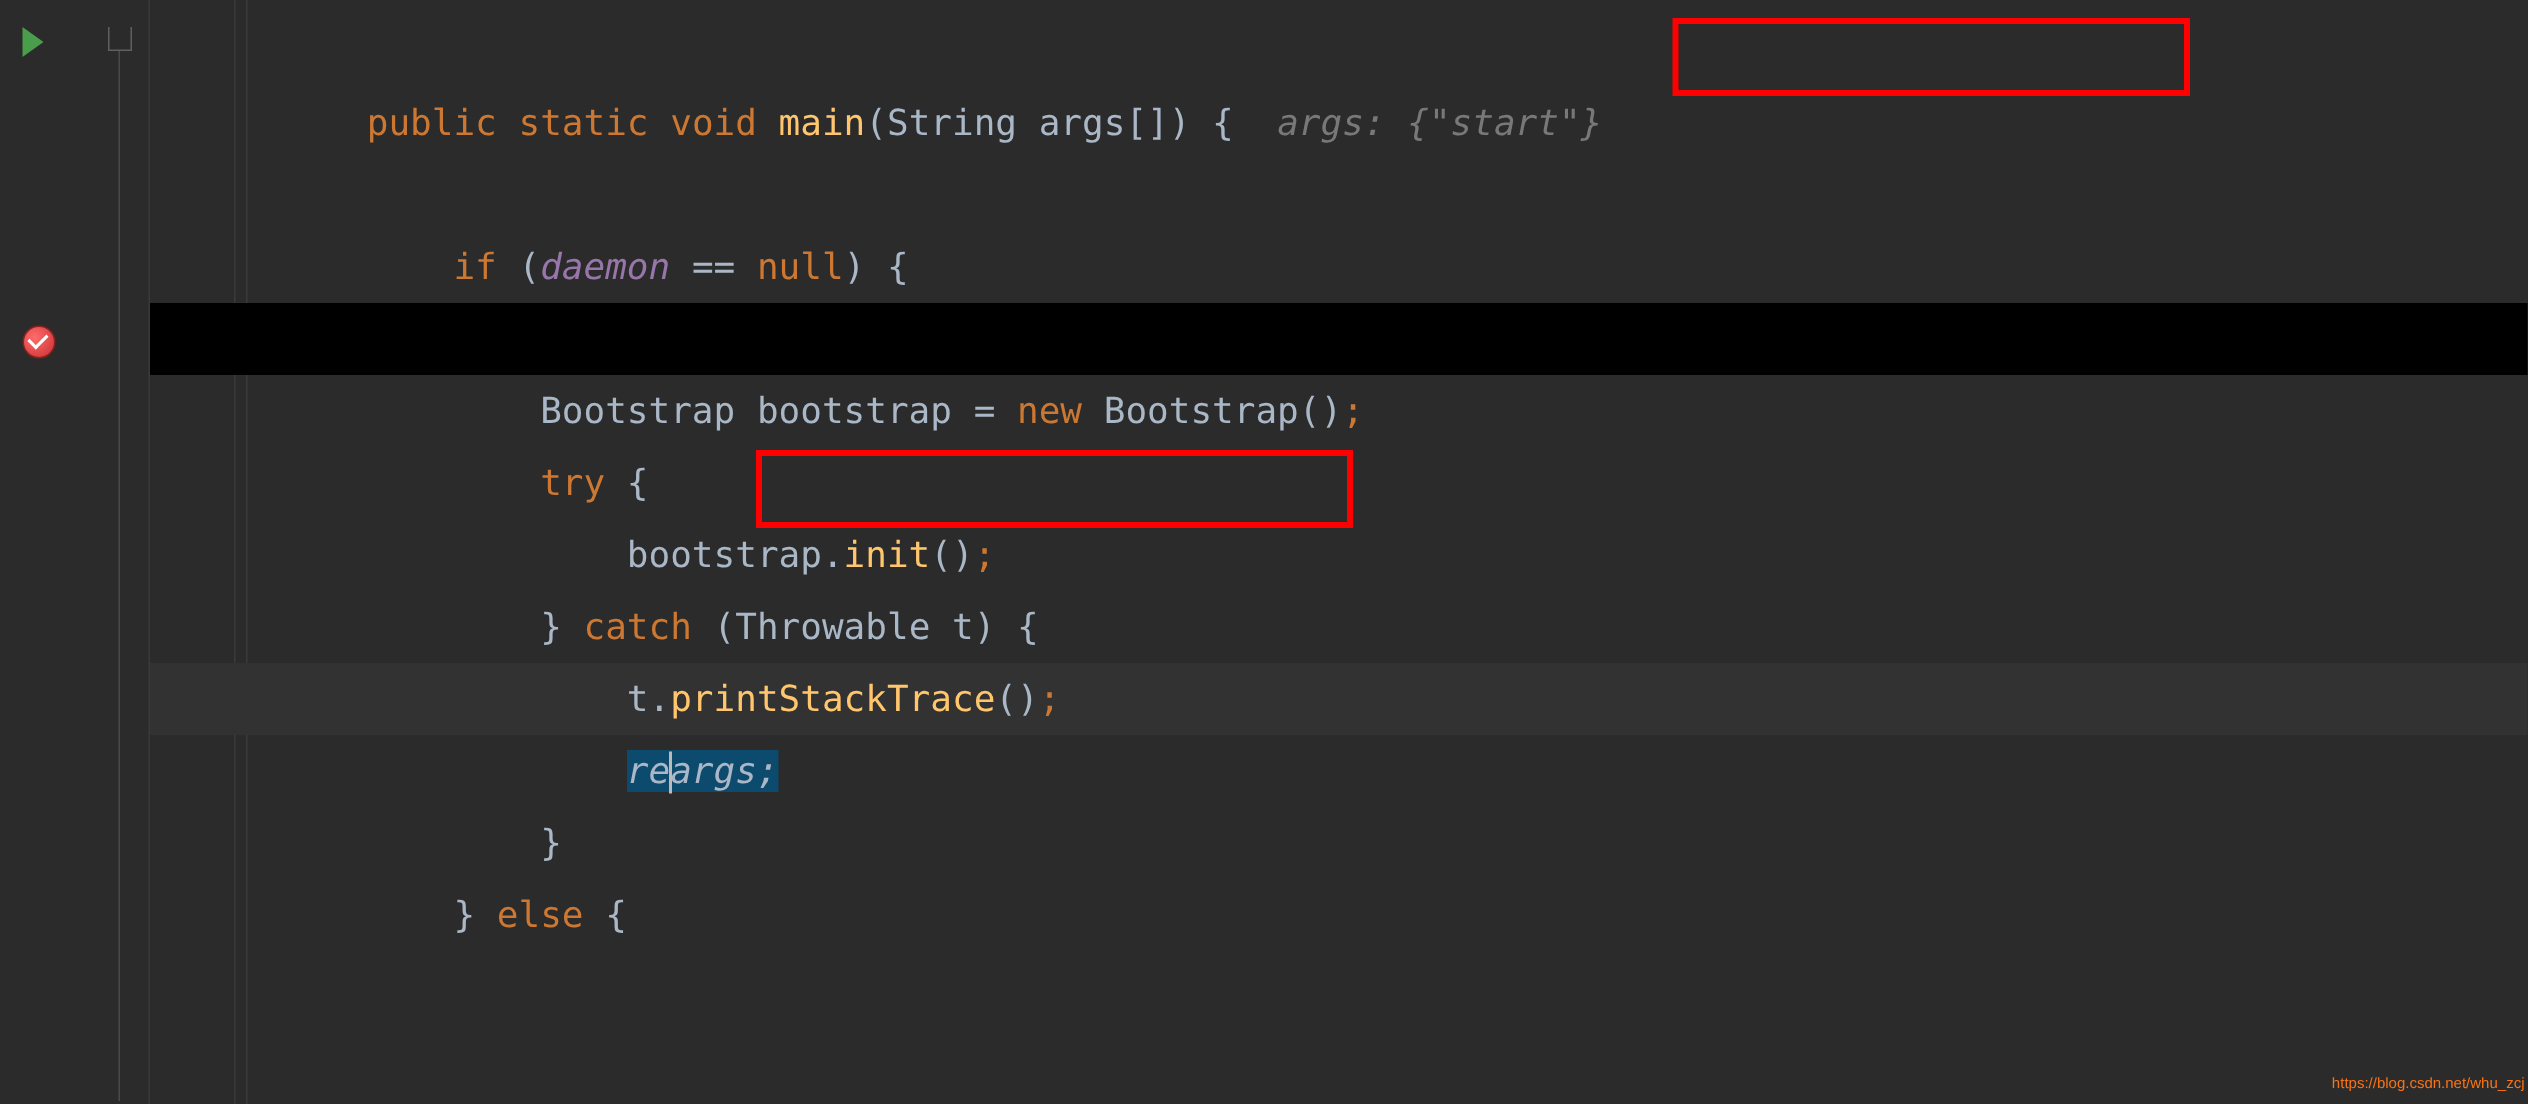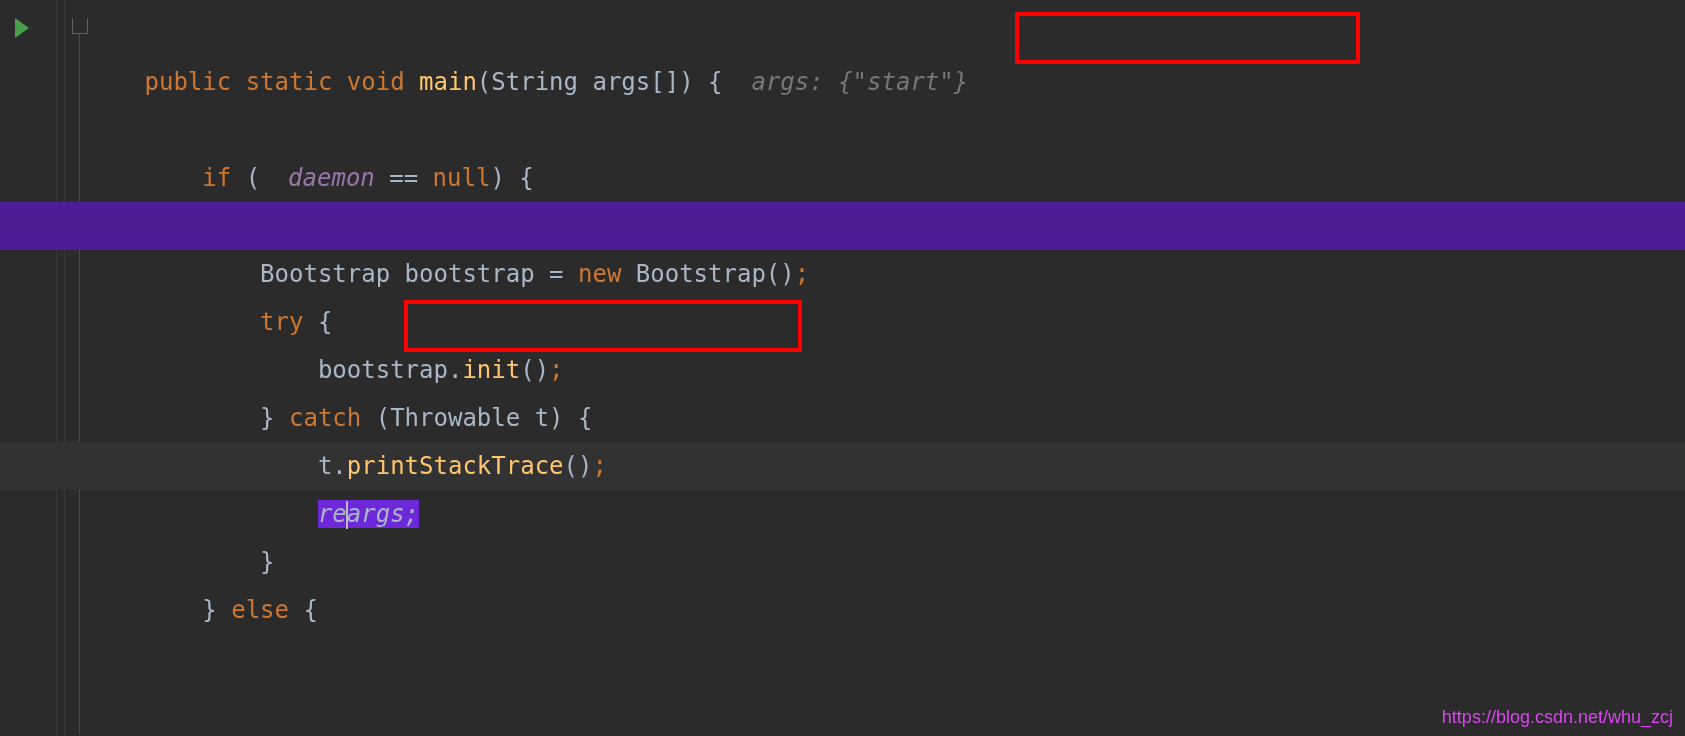--- a/index.html
+++ b/index.html
@@ -13,21 +13,20 @@
       font-size: 24px;
       color: #a9b7c6;
       overflow: hidden;
       width: 1685px;
       height: 736px;
       position: relative;
     }
     .editor {
       display: flex;
       height: 100%;
-      flex-direction: column;
     }
     .gutter {
       width: 100px;
       background: #2b2b2b;
       border-right: 1px solid #3a3a3a;
       position: relative;
       flex-shrink: 0;
     }
     .gutter-icon {
       position: absolute;
@@ -102,39 +101,39 @@
       line-height: 48px;
       white-space: pre;
       position: relative;
       padding-left: 0;
     }
     .line-content {
       position: relative;
       z-index: 2;
     }
     .highlighted-line {
-      background: #4c1d95;
+      background: #000000;
     }
     .faded-line {
       background: #323232;
     }
     .kw { color: #cc7832; }
     .kw-italic { color: #cc7832; font-style: italic; }
     .type { color: #a9b7c6; }
     .method { color: #ffc66d; }
     .method-italic { color: #ffc66d; font-style: italic; }
     .paren { color: #a9b7c6; }
     .brace { color: #a9b7c6; }
-    .field { color: #9876aa; font-style: italic; margin-left: 28px; }
+    .field { color: #9876aa; font-style: italic; }
     .comment { color: #808080; }
     .hint { color: #787878; font-style: italic; }
     .op { color: #a9b7c6; }
     .semi { color: #cc7832; }
     .selection {
-      background: #6d28d9;
+      background: #0c4a6e;
       color: #a9b7c6;
       font-style: italic;
     }
     .cursor {
       display: inline-block;
       width: 2px;
       height: 28px;
       background: #bbbbbb;
       vertical-align: middle;
       position: relative;
@@ -154,23 +153,23 @@
     }
     .red-box-2 {
       top: 300px;
       left: 404px;
       width: 398px;
       height: 52px;
     }
     .watermark {
       position: absolute;
       bottom: 8px;
-      right: 12px;
-      font-size: 18px;
-      color: #d946ef;
+      right: 2px;
+      font-size: 10px;
+      color: #f97316;
       font-family: Arial, sans-serif;
       z-index: 20;
     }
   </style>
 </head>
 <body>
 
 <div class="editor">
   <div class="gutter">
     <div class="gutter-icon run-icon"></div>

